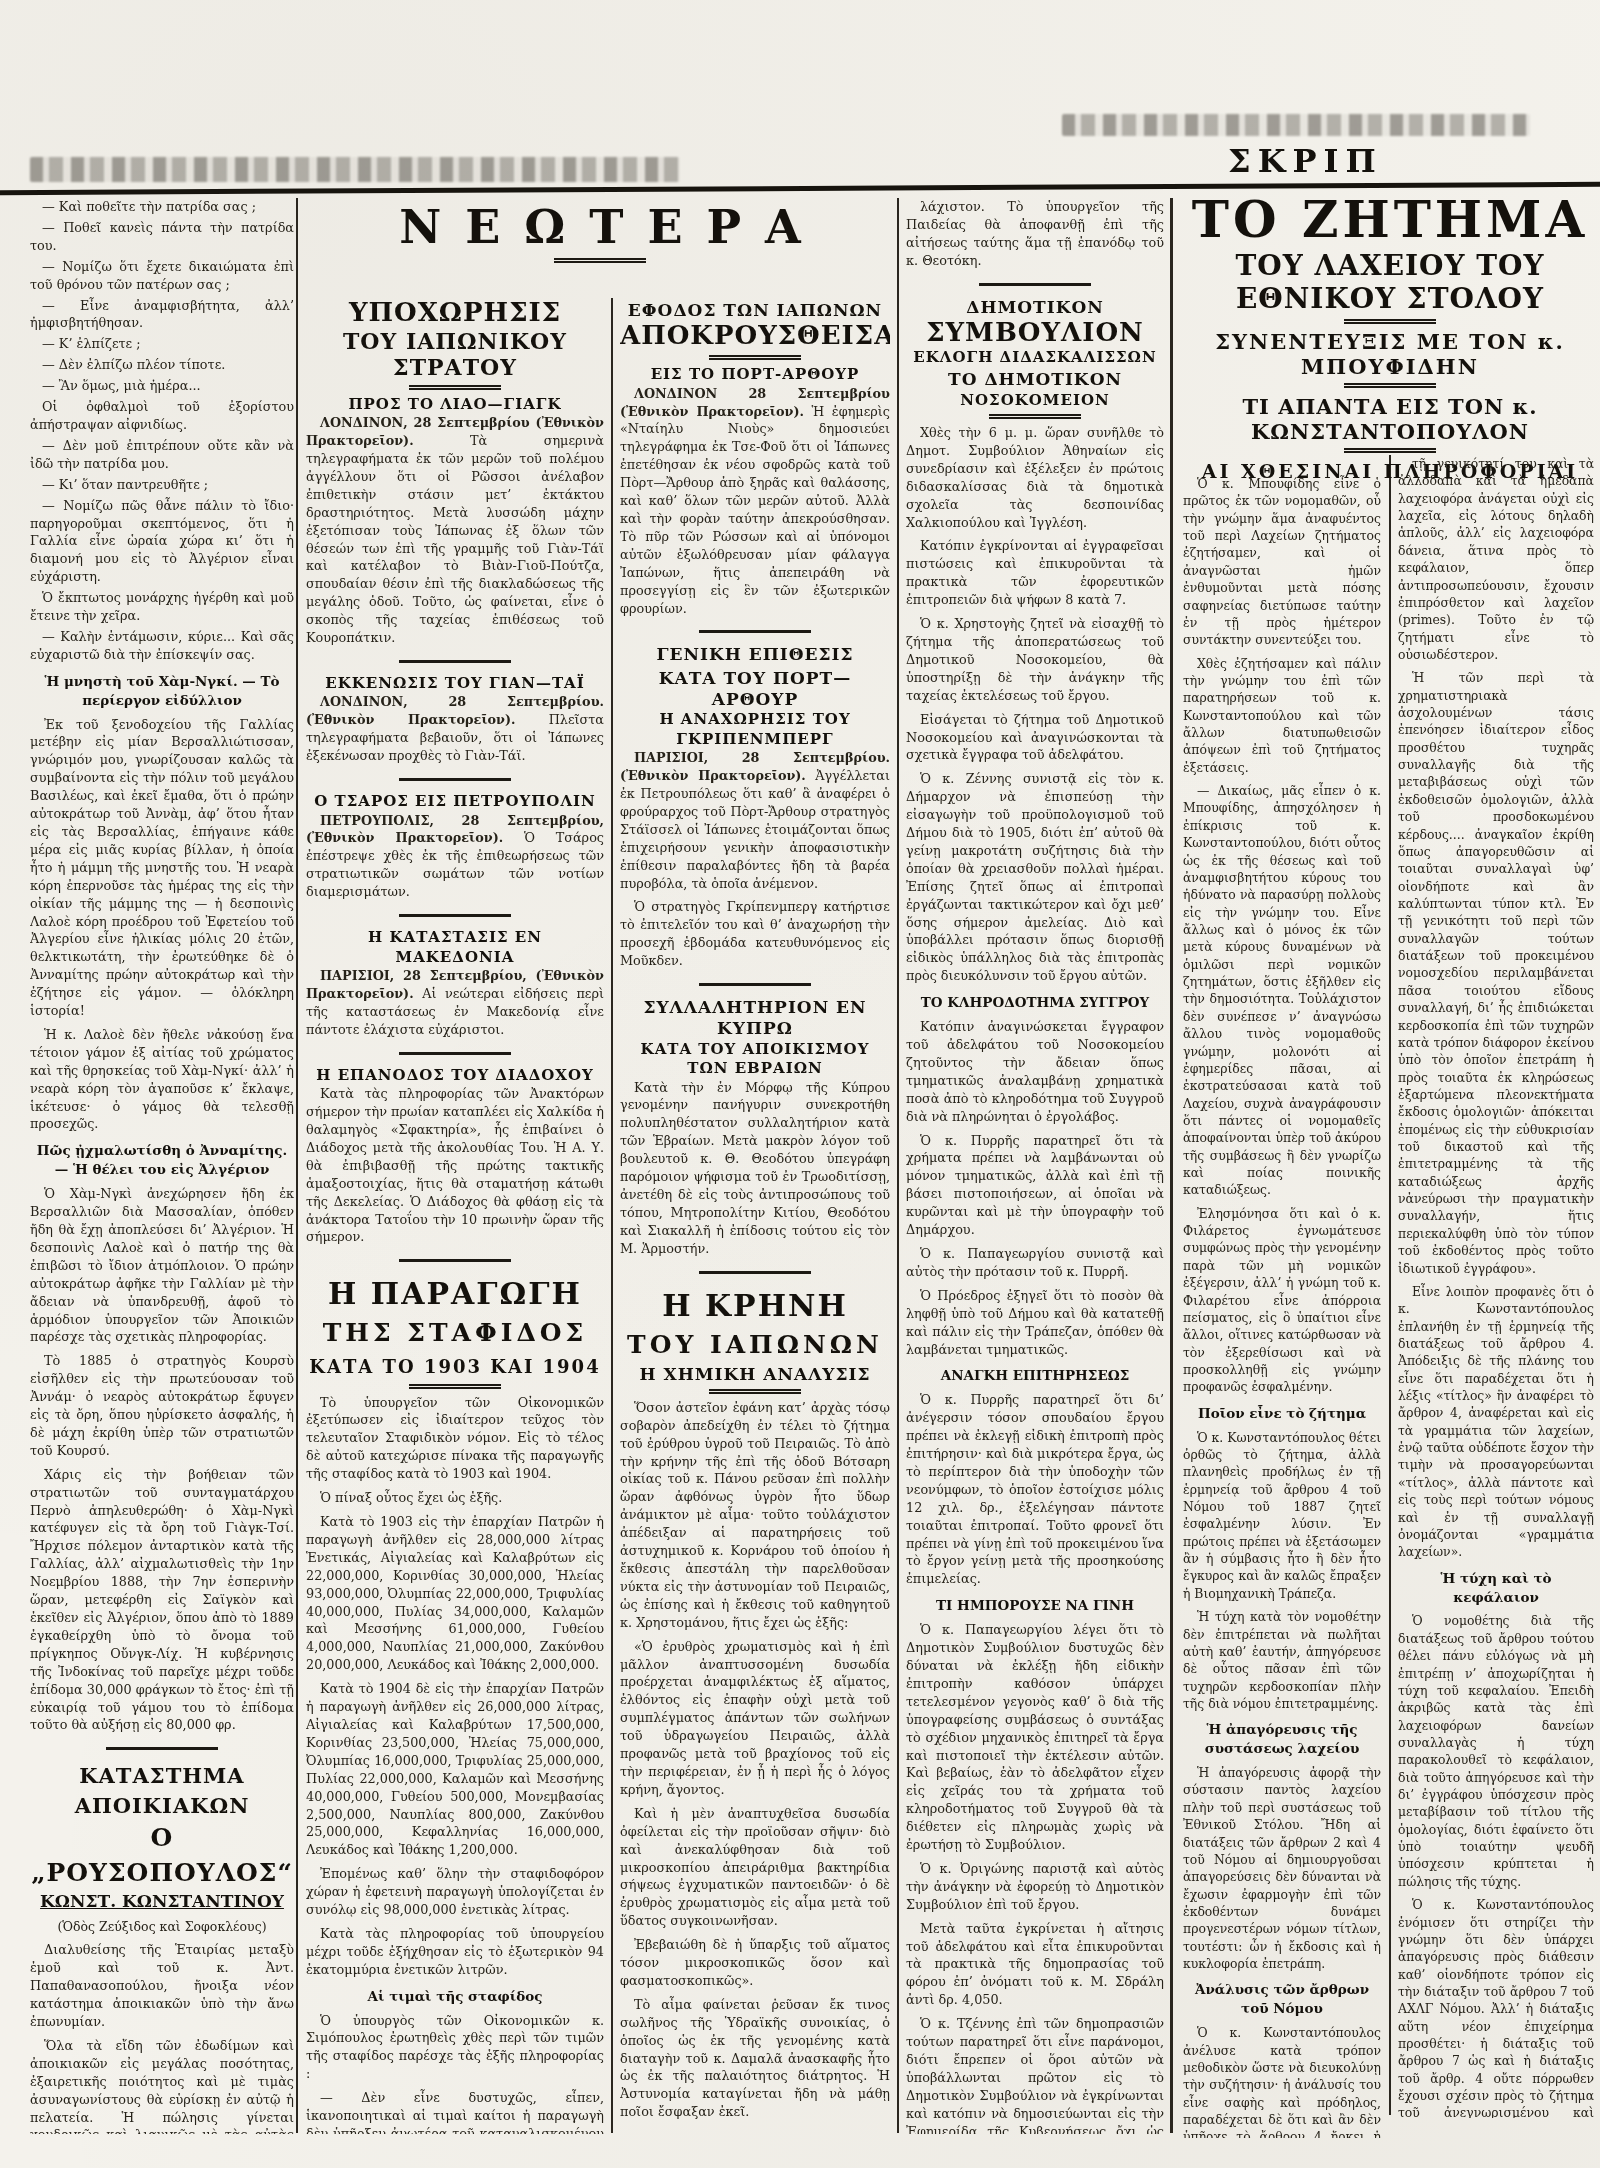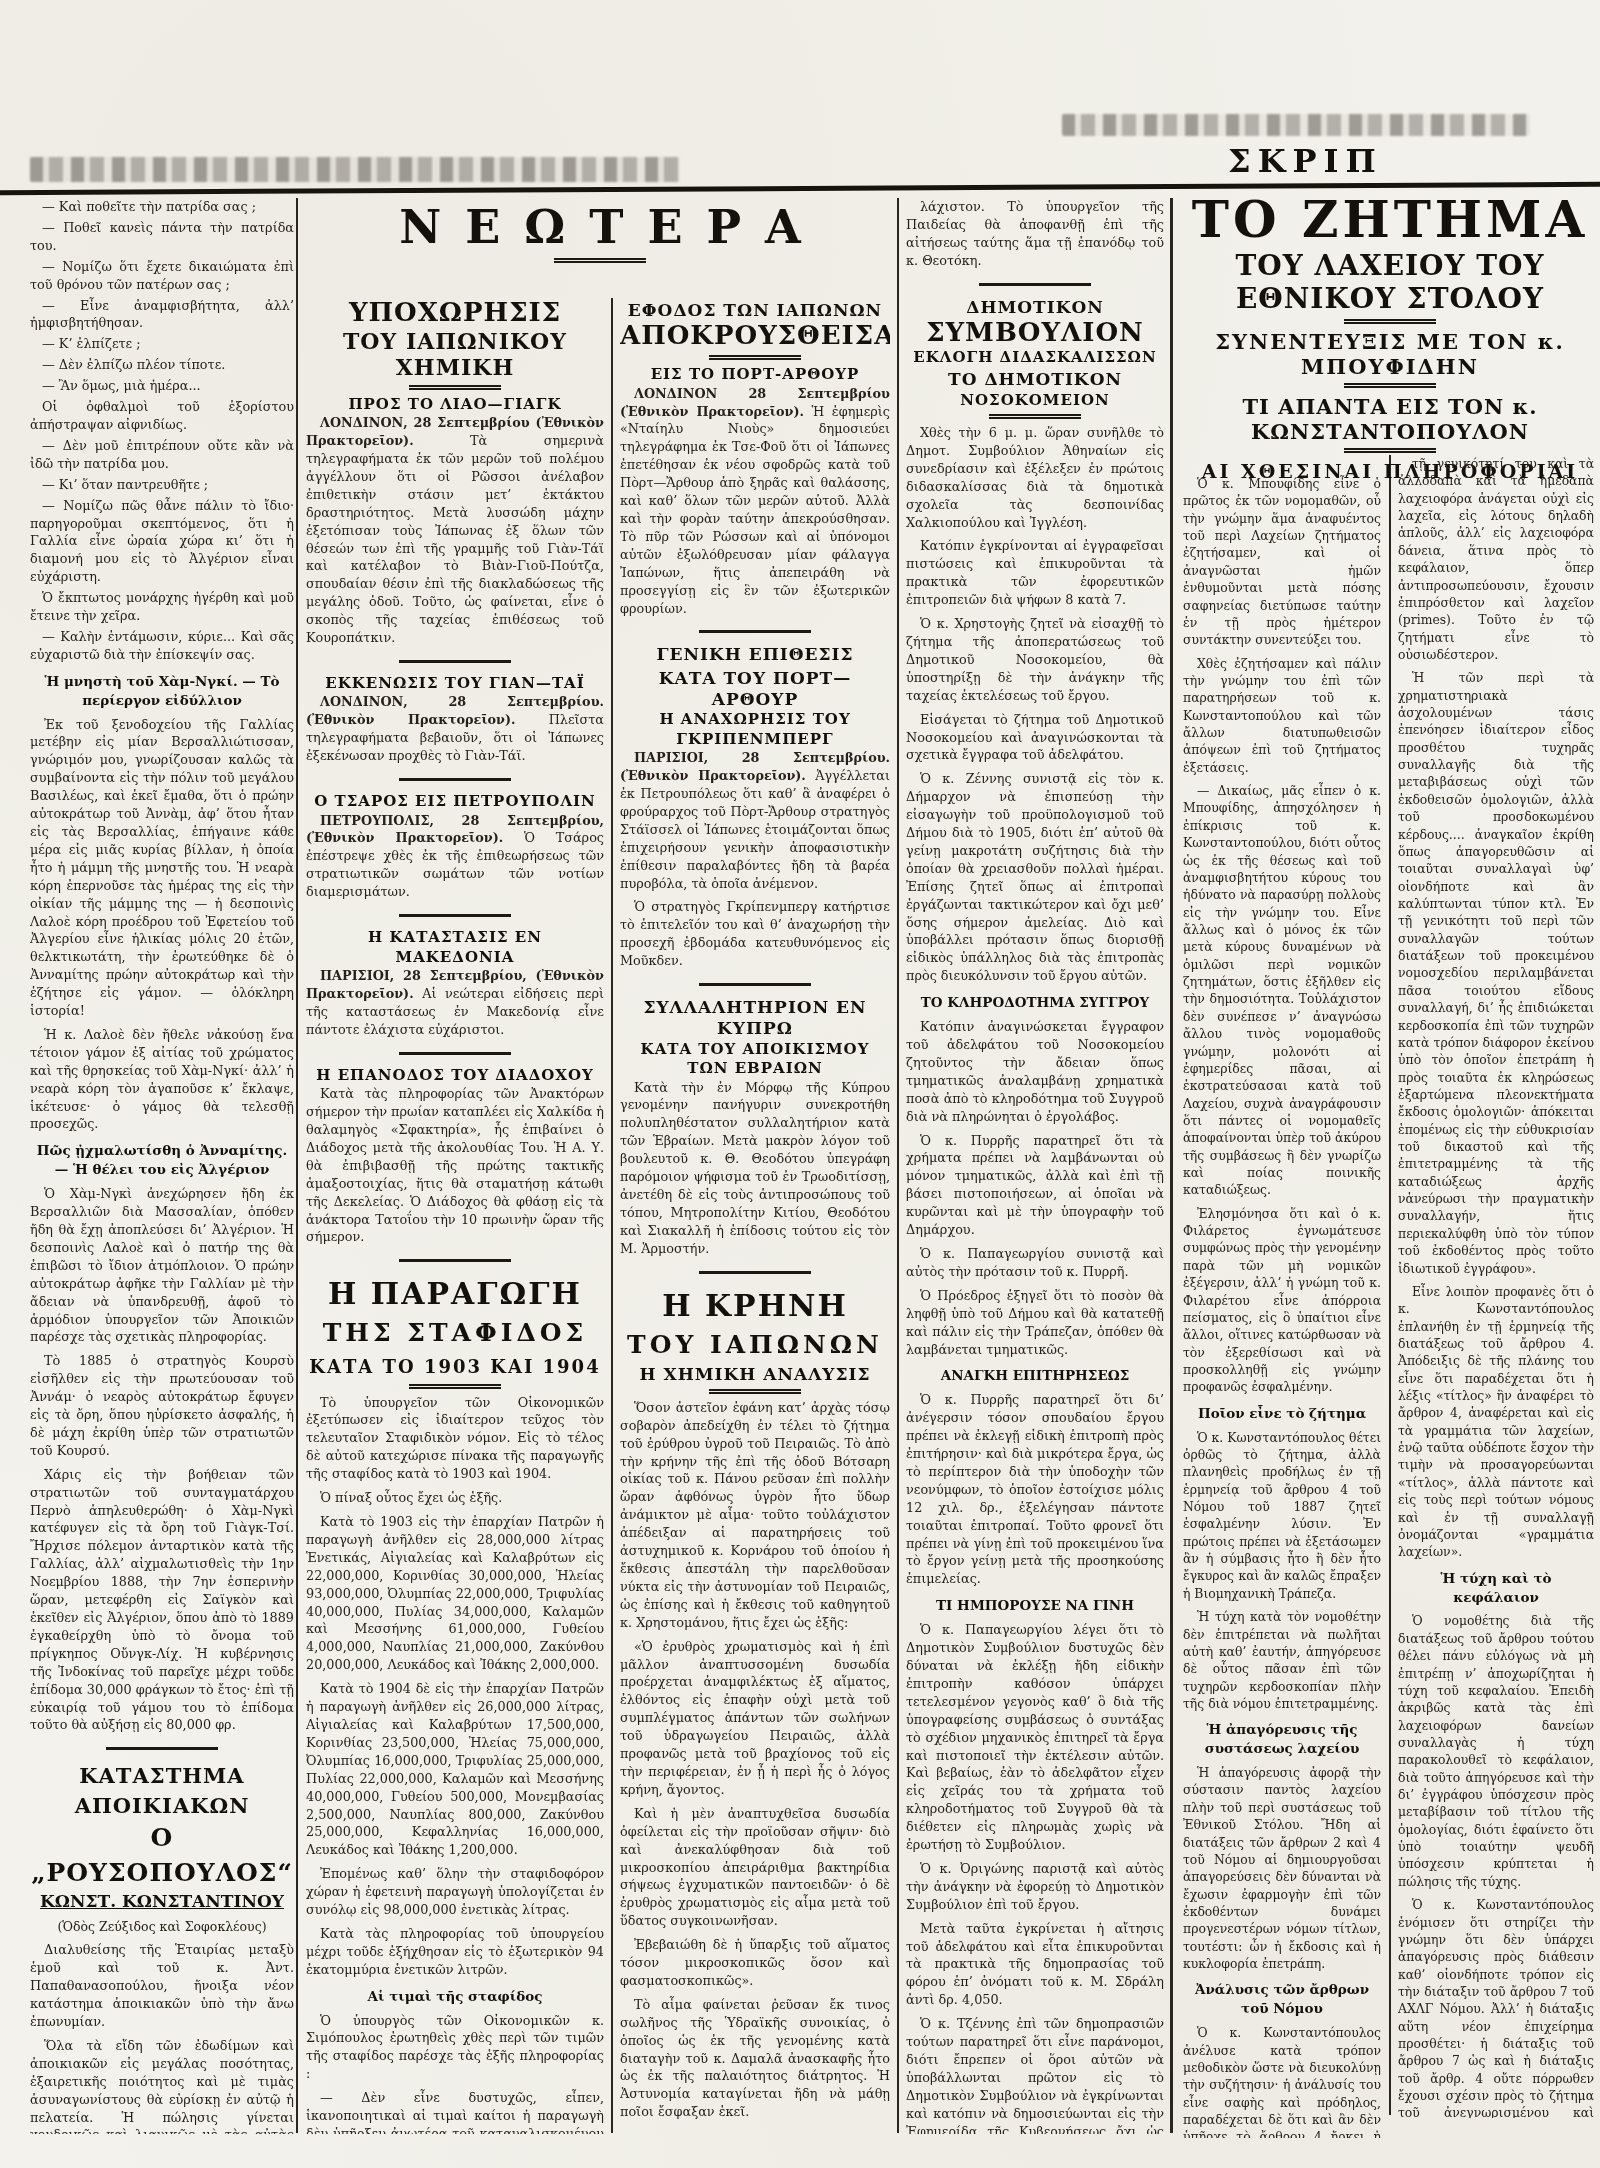--- a/index.html
+++ b/index.html
@@ -110,21 +110,21 @@
     <div class="h-note">(Ὁδὸς Ζεύξιδος καὶ Σοφοκλέους)</div>
     <div>
         <div class="para">Διαλυθείσης τῆς Ἑταιρίας μεταξὺ ἐμοῦ καὶ τοῦ κ. Ἀντ. Παπαθανασοπούλου, ἤνοιξα νέον κατάστημα ἀποικιακῶν ὑπὸ τὴν ἄνω ἐπωνυμίαν.</div>
         <div class="para">Ὅλα τὰ εἴδη τῶν ἐδωδίμων καὶ ἀποικιακῶν εἰς μεγάλας ποσότητας, ἐξαιρετικῆς ποιότητος καὶ μὲ τιμὰς ἀσυναγωνίστους θὰ εὑρίσκῃ ἐν αὐτῷ ἡ πελατεία. Ἡ πώλησις γίνεται χονδρικῶς καὶ λιανικῶς μὲ τὰς αὐτὰς πάντοτε τιμάς.</div>
       </div>
 
   </div>
 
   <div class="col col2">
     <div class="h-c h-xl">ΥΠΟΧΩΡΗΣΙΣ</div>
-    <div class="h-c h-lg">ΤΟΥ ΙΑΠΩΝΙΚΟΥ ΧΗΜΙΚΗ</div>
+    <div class="h-c h-lg">ΤΟΥ ΙΑΠΩΝΙΚΟΥ ΣΤΡΑΤΟΥ</div>
     <div class="ub"></div>
     <div class="h-c h-sm">ΠΡΟΣ ΤΟ ΛΙΑΟ—ΓΙΑΓΚ</div>
     <p class="para"><b class="dateline">ΛΟΝΔΙΝΟΝ, 28 Σεπτεμβρίου (Ἐθνικὸν Πρακτορεῖον).</b> <span>Τὰ σημερινὰ τηλεγραφήματα ἐκ τῶν μερῶν τοῦ πολέμου ἀγγέλλουν ὅτι οἱ Ρῶσσοι ἀνέλαβον ἐπιθετικὴν στάσιν μετ’ ἐκτάκτου δραστηριότητος. Μετὰ λυσσώδη μάχην ἐξετόπισαν τοὺς Ἰάπωνας ἐξ ὅλων τῶν θέσεών των ἐπὶ τῆς γραμμῆς τοῦ Γιὰν-Τάϊ καὶ κατέλαβον τὸ Βιὰν-Γιοῦ-Πούτζα, σπουδαίαν θέσιν ἐπὶ τῆς διακλαδώσεως τῆς μεγάλης ὁδοῦ. Τοῦτο, ὡς φαίνεται, εἶνε ὁ σκοπὸς τῆς ταχείας ἐπιθέσεως τοῦ Κουροπάτκιν.</span></p>
     <div class="artsep"></div>
     <div class="h-c h-sm">ΕΚΚΕΝΩΣΙΣ ΤΟΥ ΓΙΑΝ—ΤΑΪ</div>
     <p class="para"><b class="dateline">ΛΟΝΔΙΝΟΝ, 28 Σεπτεμβρίου. (Ἐθνικὸν Πρακτορεῖον).</b> <span>Πλεῖστα τηλεγραφήματα βεβαιοῦν, ὅτι οἱ Ἰάπωνες ἐξεκένωσαν προχθὲς τὸ Γιὰν-Τάϊ.</span></p>
     <div class="artsep"></div>
     <div class="h-c h-sm">Ο ΤΣΑΡΟΣ ΕΙΣ ΠΕΤΡΟΥΠΟΛΙΝ</div>
     <p class="para"><b class="dateline">ΠΕΤΡΟΥΠΟΛΙΣ, 28 Σεπτεμβρίου, (Ἐθνικὸν Πρακτορεῖον).</b> <span>Ὁ Τσάρος ἐπέστρεψε χθὲς ἐκ τῆς ἐπιθεωρήσεως τῶν στρατιωτικῶν σωμάτων τῶν νοτίων διαμερισμάτων.</span></p>
     <div class="artsep"></div>

